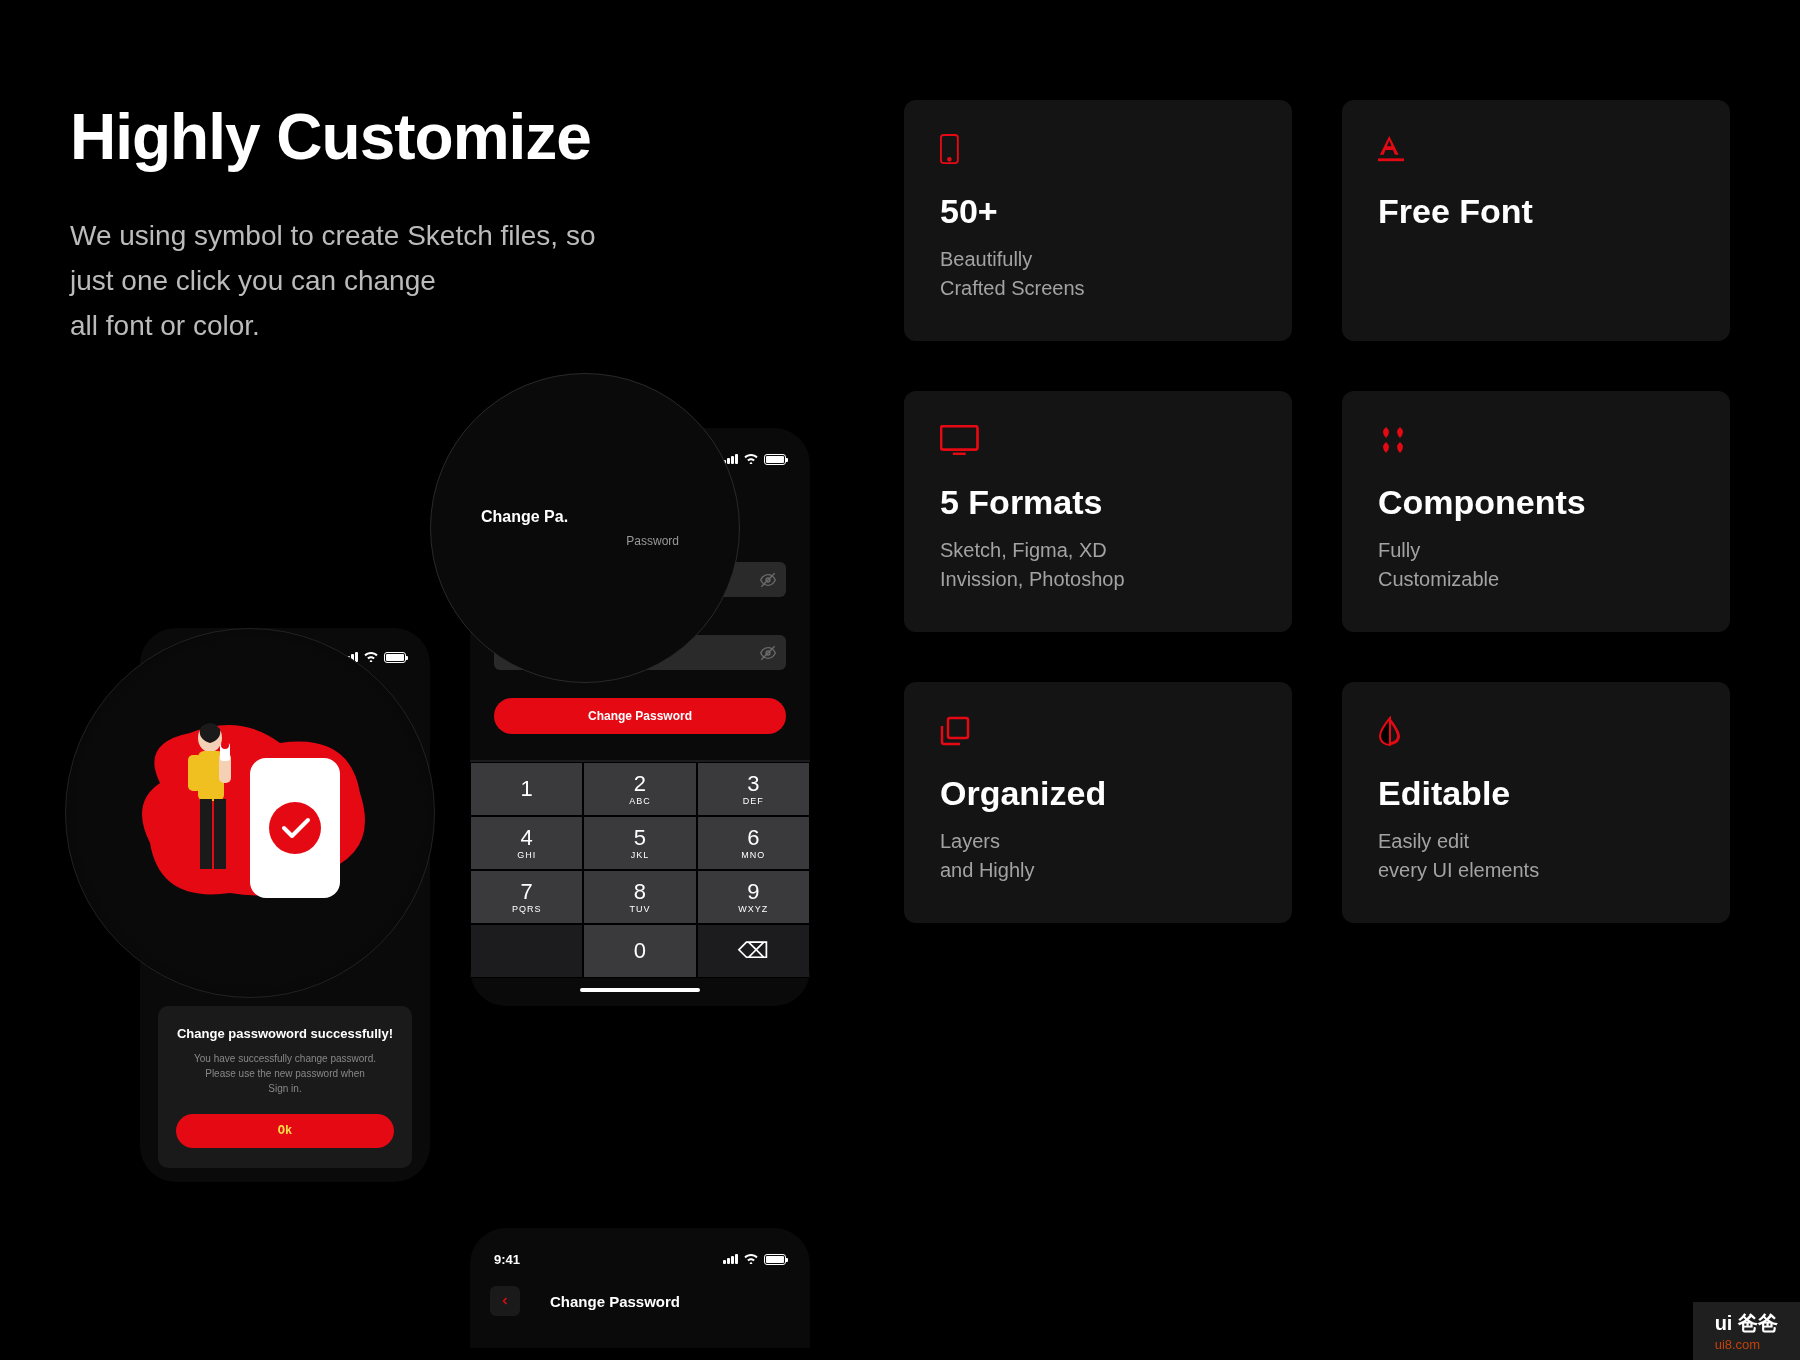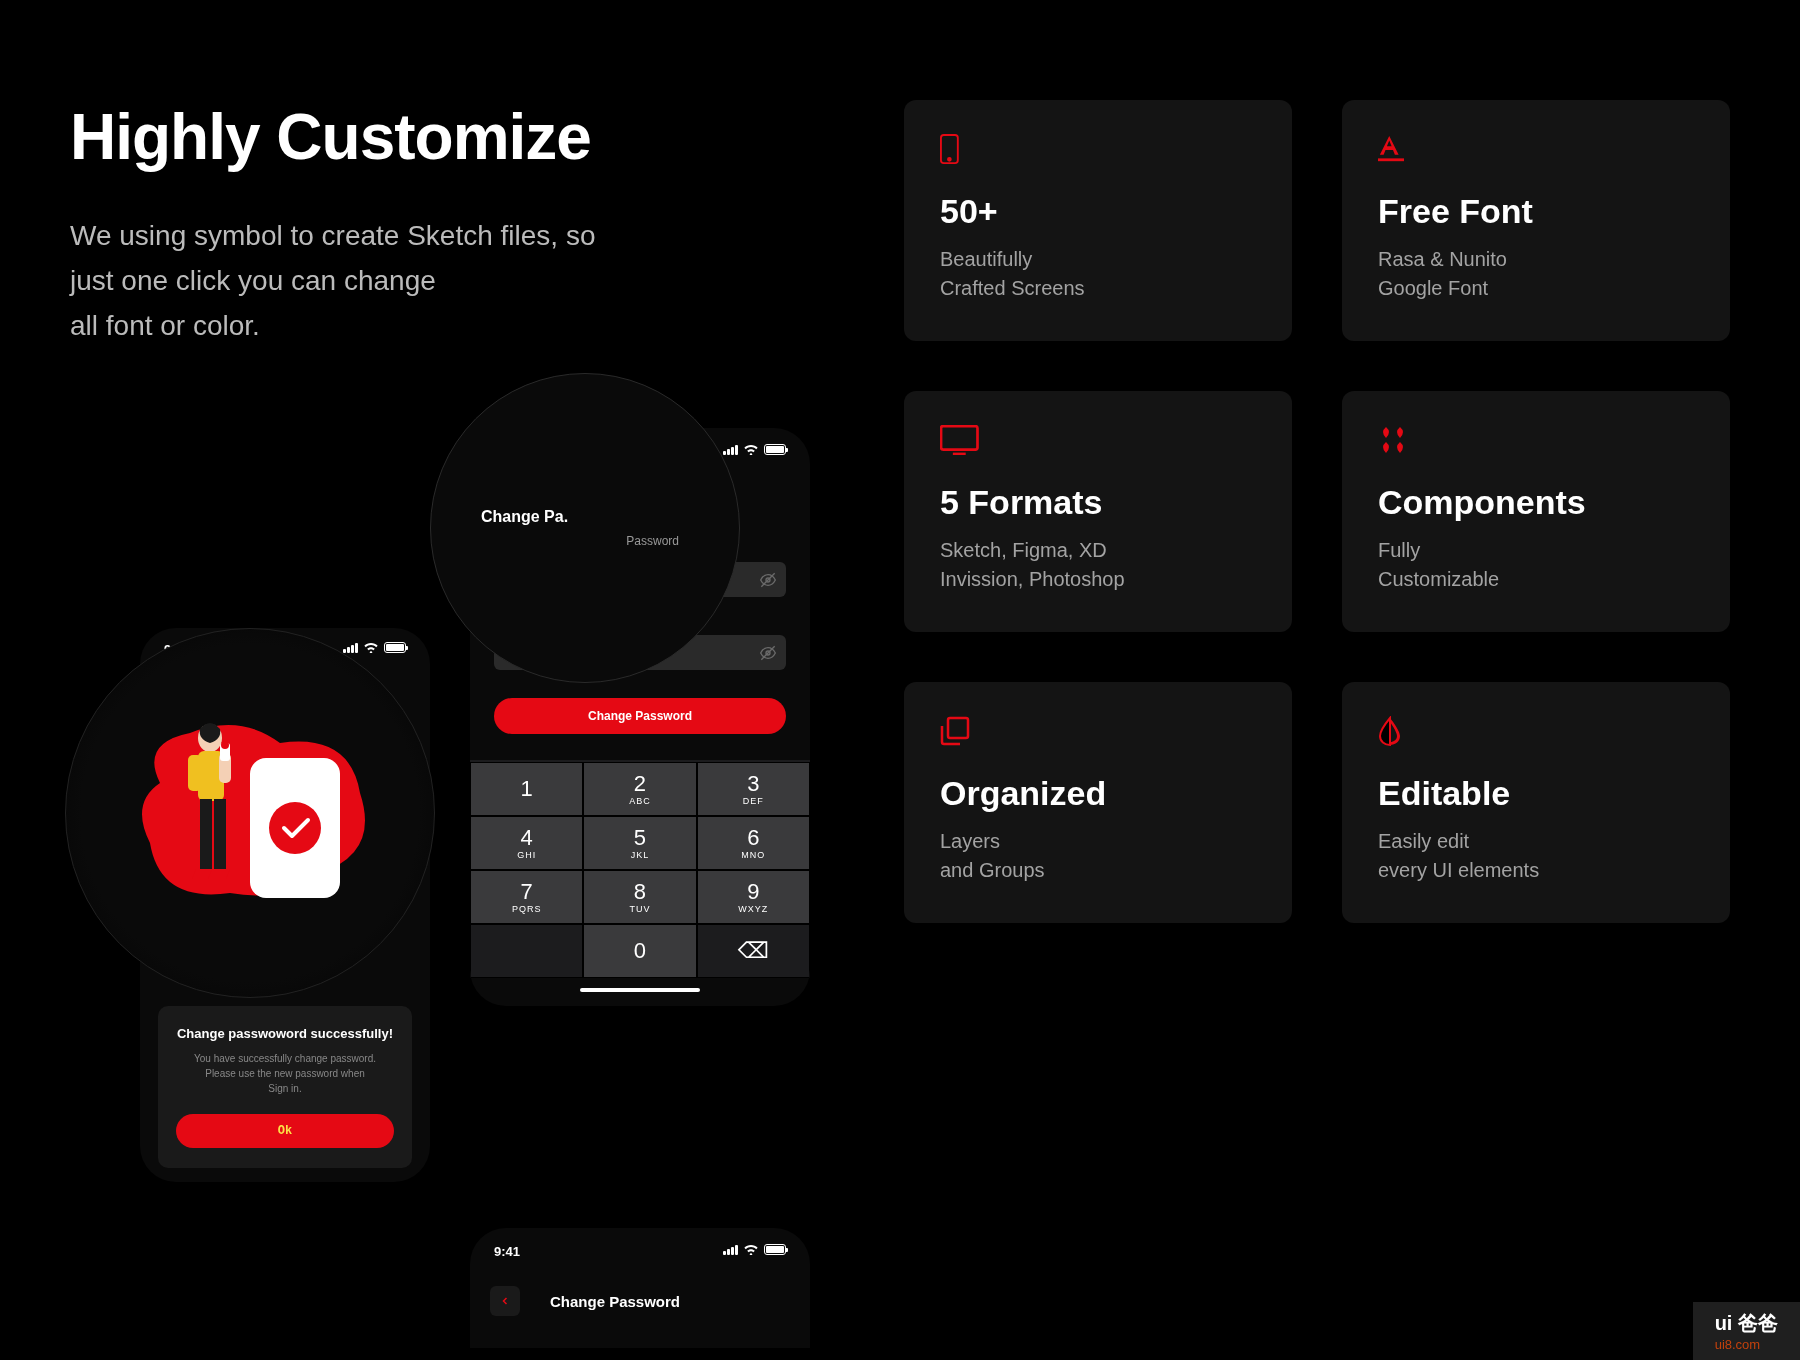--- a/index.html
+++ b/index.html
@@ -44,21 +44,21 @@
       top: -60px;
       width: 340px;
       background: #0a0a0a;
       border-radius: 36px;
       padding: 16px 0 14px 0;
       overflow: hidden;
     }
     .status-bar {
       display: flex;
       justify-content: space-between;
-      align-items: flex-start;
+      align-items: center;
       padding: 0 24px;
       height: 30px;
       font-size: 13px;
       font-weight: 600;
     }
     .status-icons {
       display: flex;
       gap: 6px;
       align-items: center;
     }
@@ -555,21 +555,20 @@
     </div>
 
     <div class="card">
       <div class="card-icon">
         <svg viewBox="0 0 28 32" fill="#e50914">
             <path d="M12 2 L2 22 L6 22 L8 17 L16 17 L18 22 L22 22 L12 2 Z M9.5 13 L12 7 L14.5 13 Z"></path>
             <rect x="0" y="26" width="28" height="3"></rect>
           </svg>
       </div>
       <div class="card-title">Free Font</div>
-      <div class="card-desc"><span>Rasa &amp; Nunito</span><br><span>Google Font</span></div>
     </div>
 
     <div class="card">
       <div class="card-icon">
         <svg viewBox="0 0 36 28" fill="none" stroke="#e50914" stroke-width="2.5">
             <rect x="1" y="1" width="34" height="22" rx="2"></rect>
             <line x1="12" y1="27" x2="24" y2="27"></line>
           </svg>
       </div>
       <div class="card-title">5 Formats</div>
@@ -590,21 +589,21 @@
     </div>
 
     <div class="card">
       <div class="card-icon">
         <svg viewBox="0 0 30 30" fill="none" stroke="#e50914" stroke-width="2.5">
             <rect x="8" y="2" width="20" height="20" rx="2"></rect>
             <path d="M2 10 L2 26 Q2 28 4 28 L20 28"></path>
           </svg>
       </div>
       <div class="card-title">Organized</div>
-      <div class="card-desc"><span>Layers</span><br><span>and Groups</span></div>
+      <div class="card-desc"><span>Layers</span><br><span>and Highly</span></div>
     </div>
 
     <div class="card">
       <div class="card-icon">
         <svg viewBox="0 0 24 30" fill="#e50914">
             <path d="M12 2 C12 2 22 14 22 20 C22 25.5 17.5 29 12 29 C6.5 29 2 25.5 2 20 C2 14 12 2 12 2 Z M12 6 L12 26 C16 26 19 23.5 19 20 C19 15.5 12 6 12 6 Z"></path>
             <path d="M12 2 C12 2 2 14 2 20 C2 25.5 6.5 29 12 29 L12 2 Z" fill="#000"></path>
             <path d="M12 2 C12 2 2 14 2 20 C2 25.5 6.5 29 12 29 L12 2 Z" fill="none" stroke="#e50914" stroke-width="2"></path>
           </svg>
       </div>

